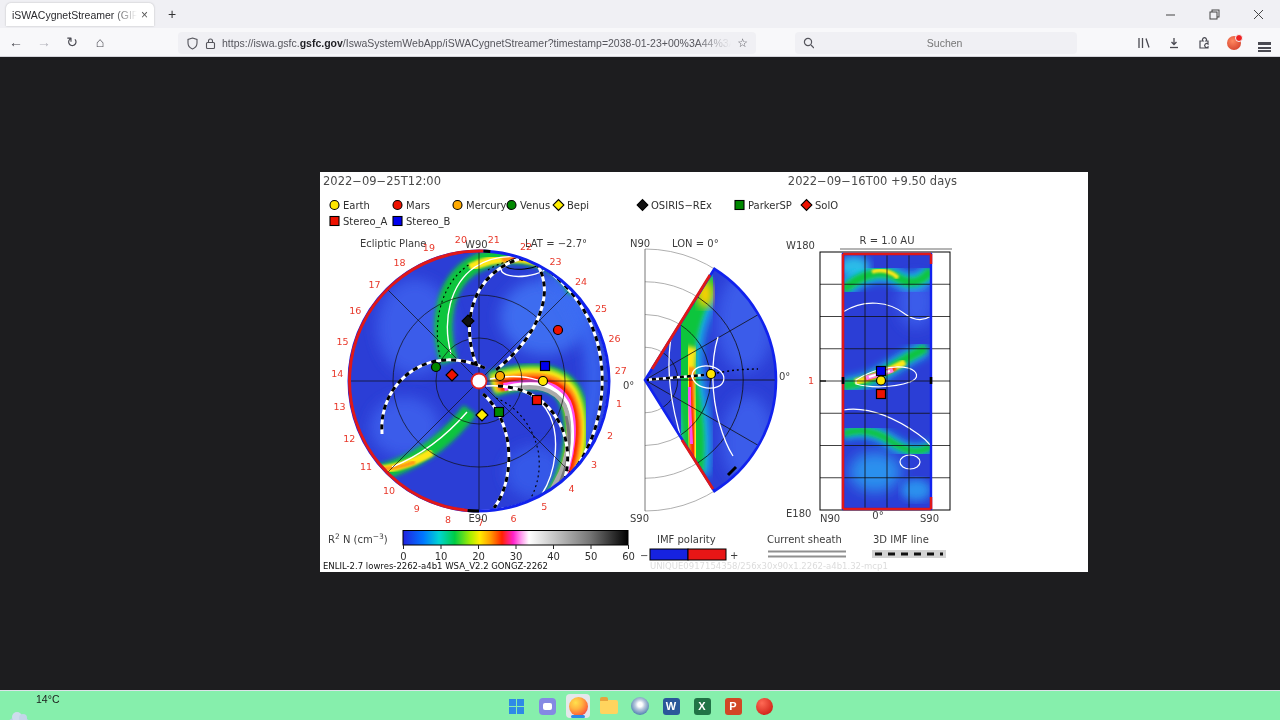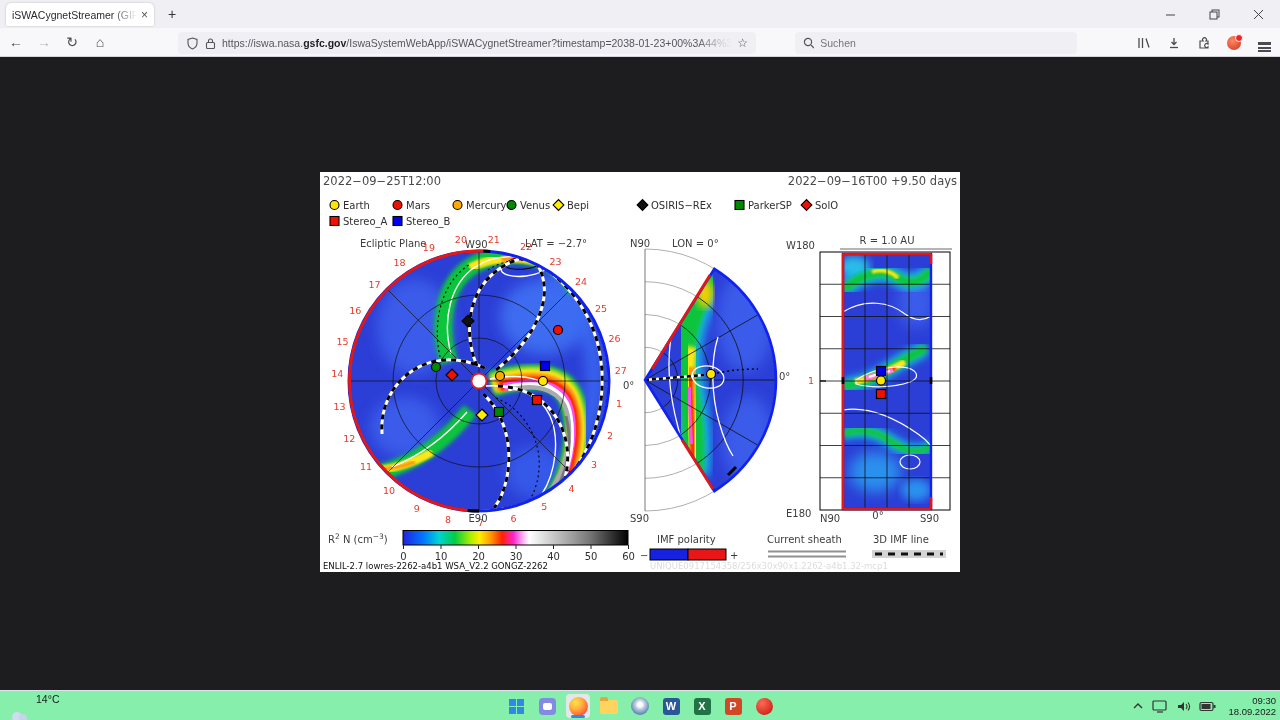--- a/index.html
+++ b/index.html
@@ -27,31 +27,31 @@
   .nav-ico.disabled { color:#b4b4bc; }
   .urlbar { position:absolute; left:178px; top:4px; width:578px; height:22px; background:#f0f0f4;
             border-radius:4px; display:flex; align-items:center; padding:0 8px; }
   .url-text { font-size:10.5px; color:#55555c; white-space:nowrap; overflow:hidden; flex:1;
               -webkit-mask-image:linear-gradient(90deg,#000 93%,transparent); }
   .url-text b { color:#1f1f24; font-weight:bold; }
   .url-star { font-size:12px; color:#55555c; margin-left:6px; }
   .searchbar { position:absolute; left:795px; top:4px; width:282px; height:22px; background:#f0f0f4;
                border-radius:4px; display:flex; align-items:center; padding:0 8px; }
   .searchbar input { border:none; outline:none; background:transparent; font-size:10.5px;
-                     color:#333; width:100%; font-family:"Liberation Sans",sans-serif; }
+                     color:#333; width:100%; font-family:"Liberation Sans",sans-serif;text-align:center; }
   .nav-right { position:absolute; right:6px; top:4px; display:flex; gap:10px; align-items:center; }
   .nav-right .ri { width:20px; height:22px; display:flex; align-items:center; justify-content:center; }
   .hamburger div { width:13px; height:1.6px; background:#4a4a52; margin:1.6px 0; }
   .avatar { width:14px; height:14px; border-radius:50%; background:radial-gradient(circle at 40% 35%, #ff8860, #cc3322); position:relative; }
   .avatar::after { content:""; position:absolute; right:-2px; top:-2px; width:6px; height:6px;
                    border-radius:50%; background:#e22; border:1px solid #f8f8fa; }
 
   
   .content { position:absolute; left:0; top:57px; width:1280px; height:633px; background:#1d1d1f; }
-  .enlil-image { position:absolute; left:320px; top:115px; width:640px; height:400px; background:#fff;
+  .enlil-image { position:absolute; left:320px; top:115px; width:768px; height:400px; background:#fff;
                  cursor:zoom-in; }
   svg text { font-family:"DejaVu Sans", sans-serif; }
   .ptxt   { font-size:10px; fill:#3c3c3c; }
   .ptitle { font-size:11.5px; fill:#4a4a4a; }
   .lgtext { font-size:10px; fill:#303030; }
   .daytick{ font-size:9.5px; fill:#e8382a; }
   .cbtick { font-size:10px; fill:#303030; }
   .ftr    { font-size:8.5px; fill:#101010; }
   .ftrf   { font-size:8.5px; fill:#dcdcdc; }
 
@@ -127,21 +127,21 @@
   <div class="nav-ico">⌂</div>
 
   <div class="urlbar">
     <svg width="13" height="13" style="margin-right:6px">
       <path d="M6.5,1 L11,2.5 V6 C11,9 9,11 6.5,12 C4,11 2,9 2,6 V2.5 Z" fill="none" stroke="#55555c" stroke-width="1.1"></path>
     </svg>
     <svg width="11" height="13" style="margin-right:6px">
       <rect x="1.5" y="5.5" width="8" height="6" rx="1" fill="none" stroke="#55555c" stroke-width="1.1"></rect>
       <path d="M3.5,5.5 V4 a2,2 0 0 1 4,0 V5.5" fill="none" stroke="#55555c" stroke-width="1.1"></path>
     </svg>
-    <span class="url-text"><span>https://iswa.nasa.</span><b>gsfc.gov</b><span>/IswaSystemWebApp/iSWACygnetStreamer?timestamp=2038-01-23+00%3A44%3A00&amp;window=-1&amp;cygnetId=26</span></span>
+    <span class="url-text"><span>https://iswa.gsfc.</span><b>gsfc.gov</b><span>/IswaSystemWebApp/iSWACygnetStreamer?timestamp=2038-01-23+00%3A44%3A00&amp;window=-1&amp;cygnetId=26</span></span>
     <span class="url-star">☆</span>
   </div>
 
   <div class="searchbar">
     <svg width="12" height="12" style="margin-right:6px">
       <circle cx="5" cy="5" r="3.6" fill="none" stroke="#55555c" stroke-width="1.2"></circle>
       <line x1="8" y1="8" x2="11" y2="11" stroke="#55555c" stroke-width="1.2"></line>
     </svg>
     <input class="search-input" placeholder="Suchen" style="">
   </div>
@@ -597,35 +597,13 @@
         <div class="app-sq" style="background:#217346">X</div>
       </div>
     <div class="tico">
         <div class="app-sq" style="background:#d24726">P</div>
       </div>
     <div class="tico">
         <div class="redball"></div>
       </div>
   </div>
 
-  <div class="tray">
-    <svg width="12" height="8">
-        <polyline points="2,6 6,2 10,6" fill="none" stroke="#333" stroke-width="1.4"></polyline>
-      </svg>
-    <svg width="16" height="13">
-        <rect x="1" y="1" width="13" height="9" rx="1" fill="none" stroke="#333" stroke-width="1.2"></rect>
-        <line x1="5" y1="12" x2="11" y2="12" stroke="#333" stroke-width="1.2"></line>
-      </svg>
-    <svg width="15" height="13">
-        <path d="M2,5 H5 L8,2 V11 L5,8 H2 Z" fill="#333"></path>
-        <path d="M10,4 a4,4 0 0 1 0,5 M12,2.5 a6.5,6.5 0 0 1 0,8" fill="none" stroke="#333" stroke-width="1.1"></path>
-      </svg>
-    <svg width="17" height="11">
-        <rect x="1" y="1.5" width="13" height="8" rx="1.5" fill="none" stroke="#333" stroke-width="1.2"></rect>
-        <rect x="2.5" y="3" width="9" height="5" fill="#333"></rect>
-        <rect x="14.5" y="4" width="2" height="3" fill="#333"></rect>
-      </svg>
-    <div class="clock">
-      <div>09:30</div>
-      <div>18.09.2022</div>
-    </div>
-  </div>
 </div>
 
 </body></html>

